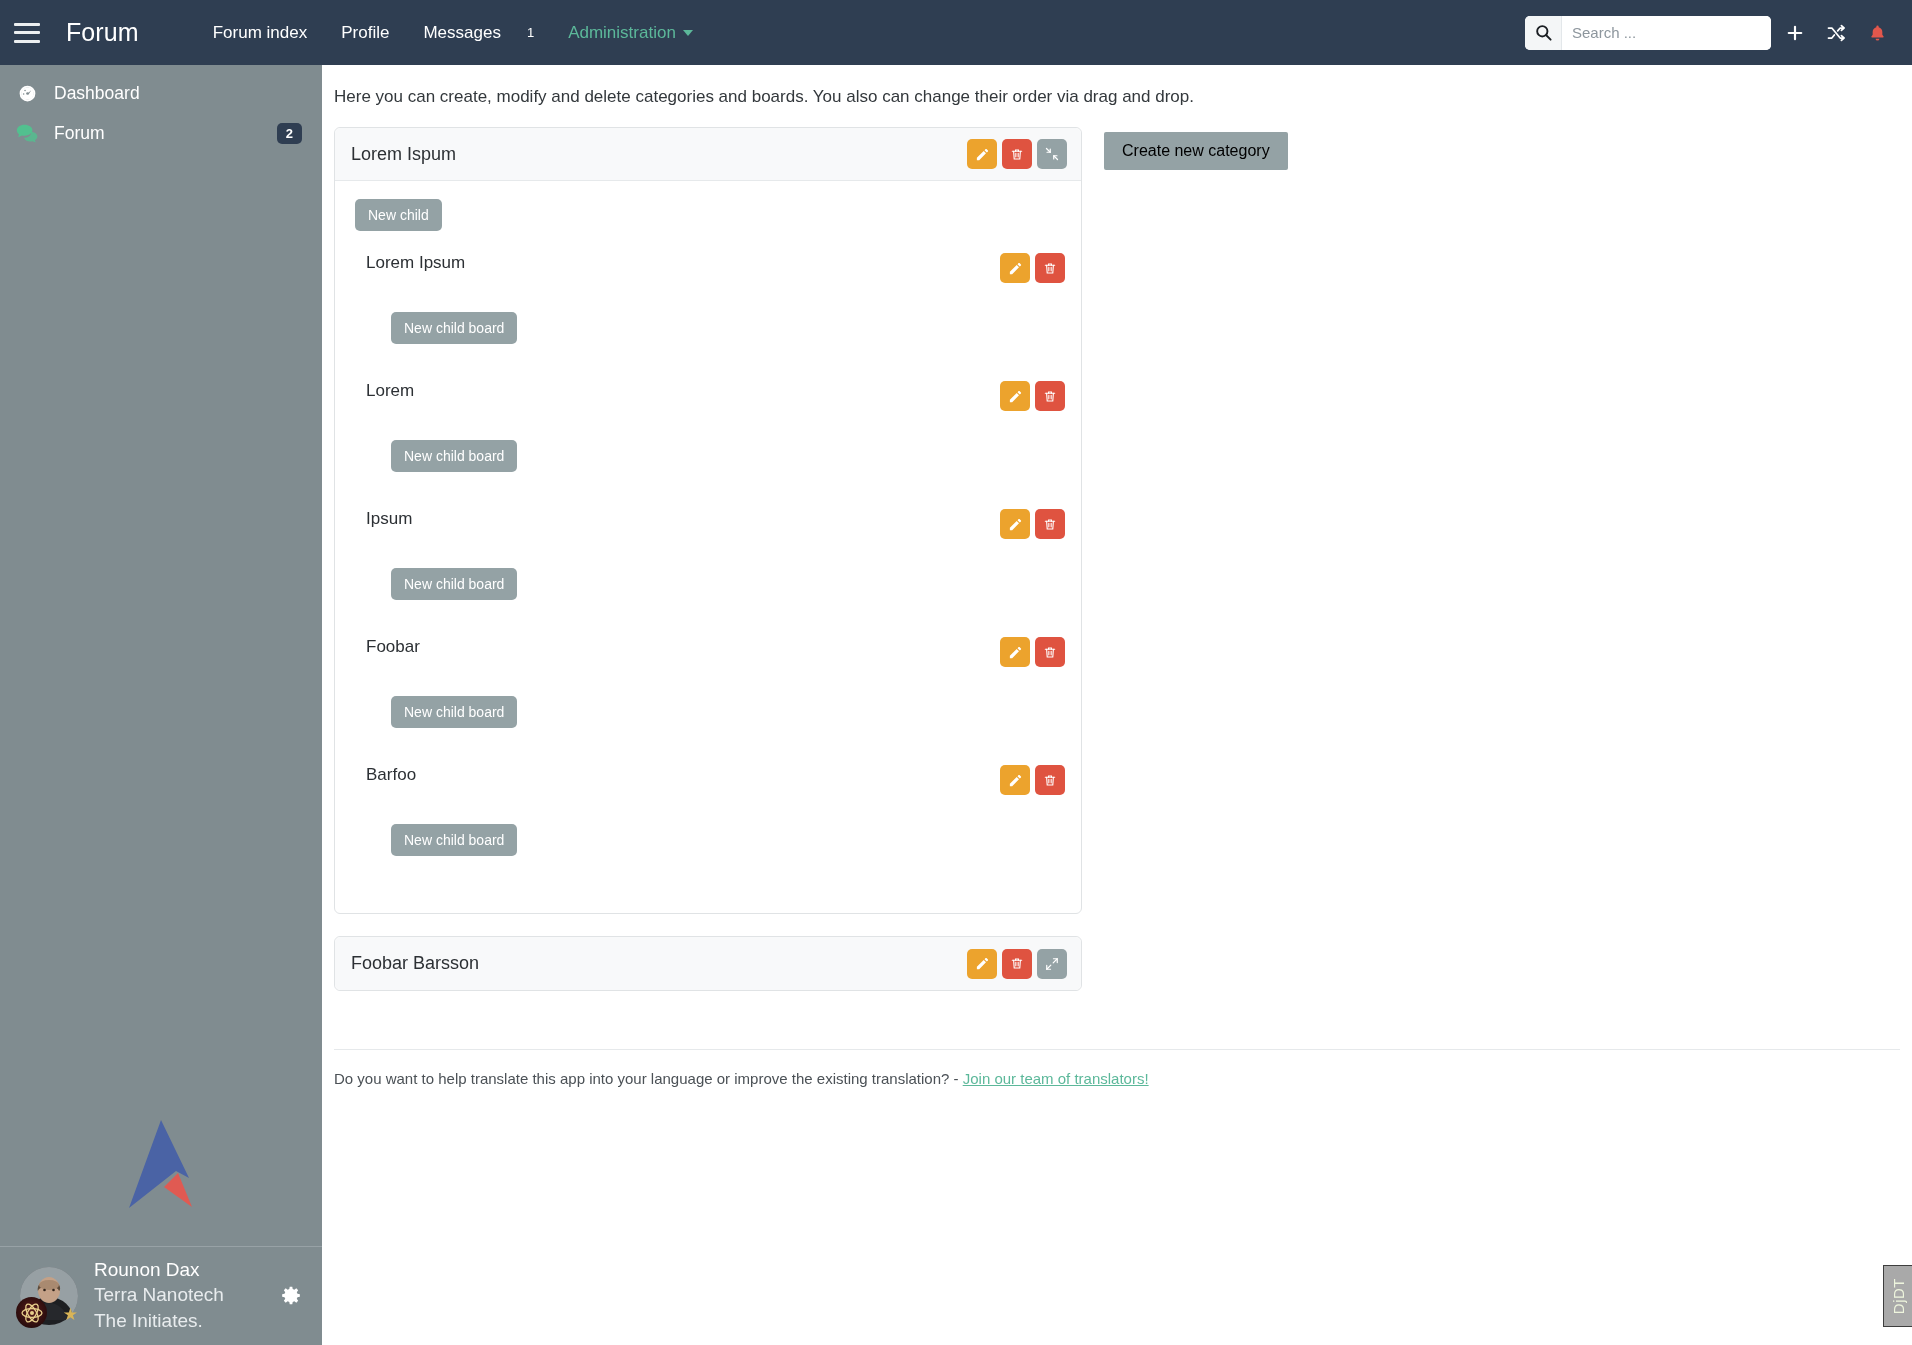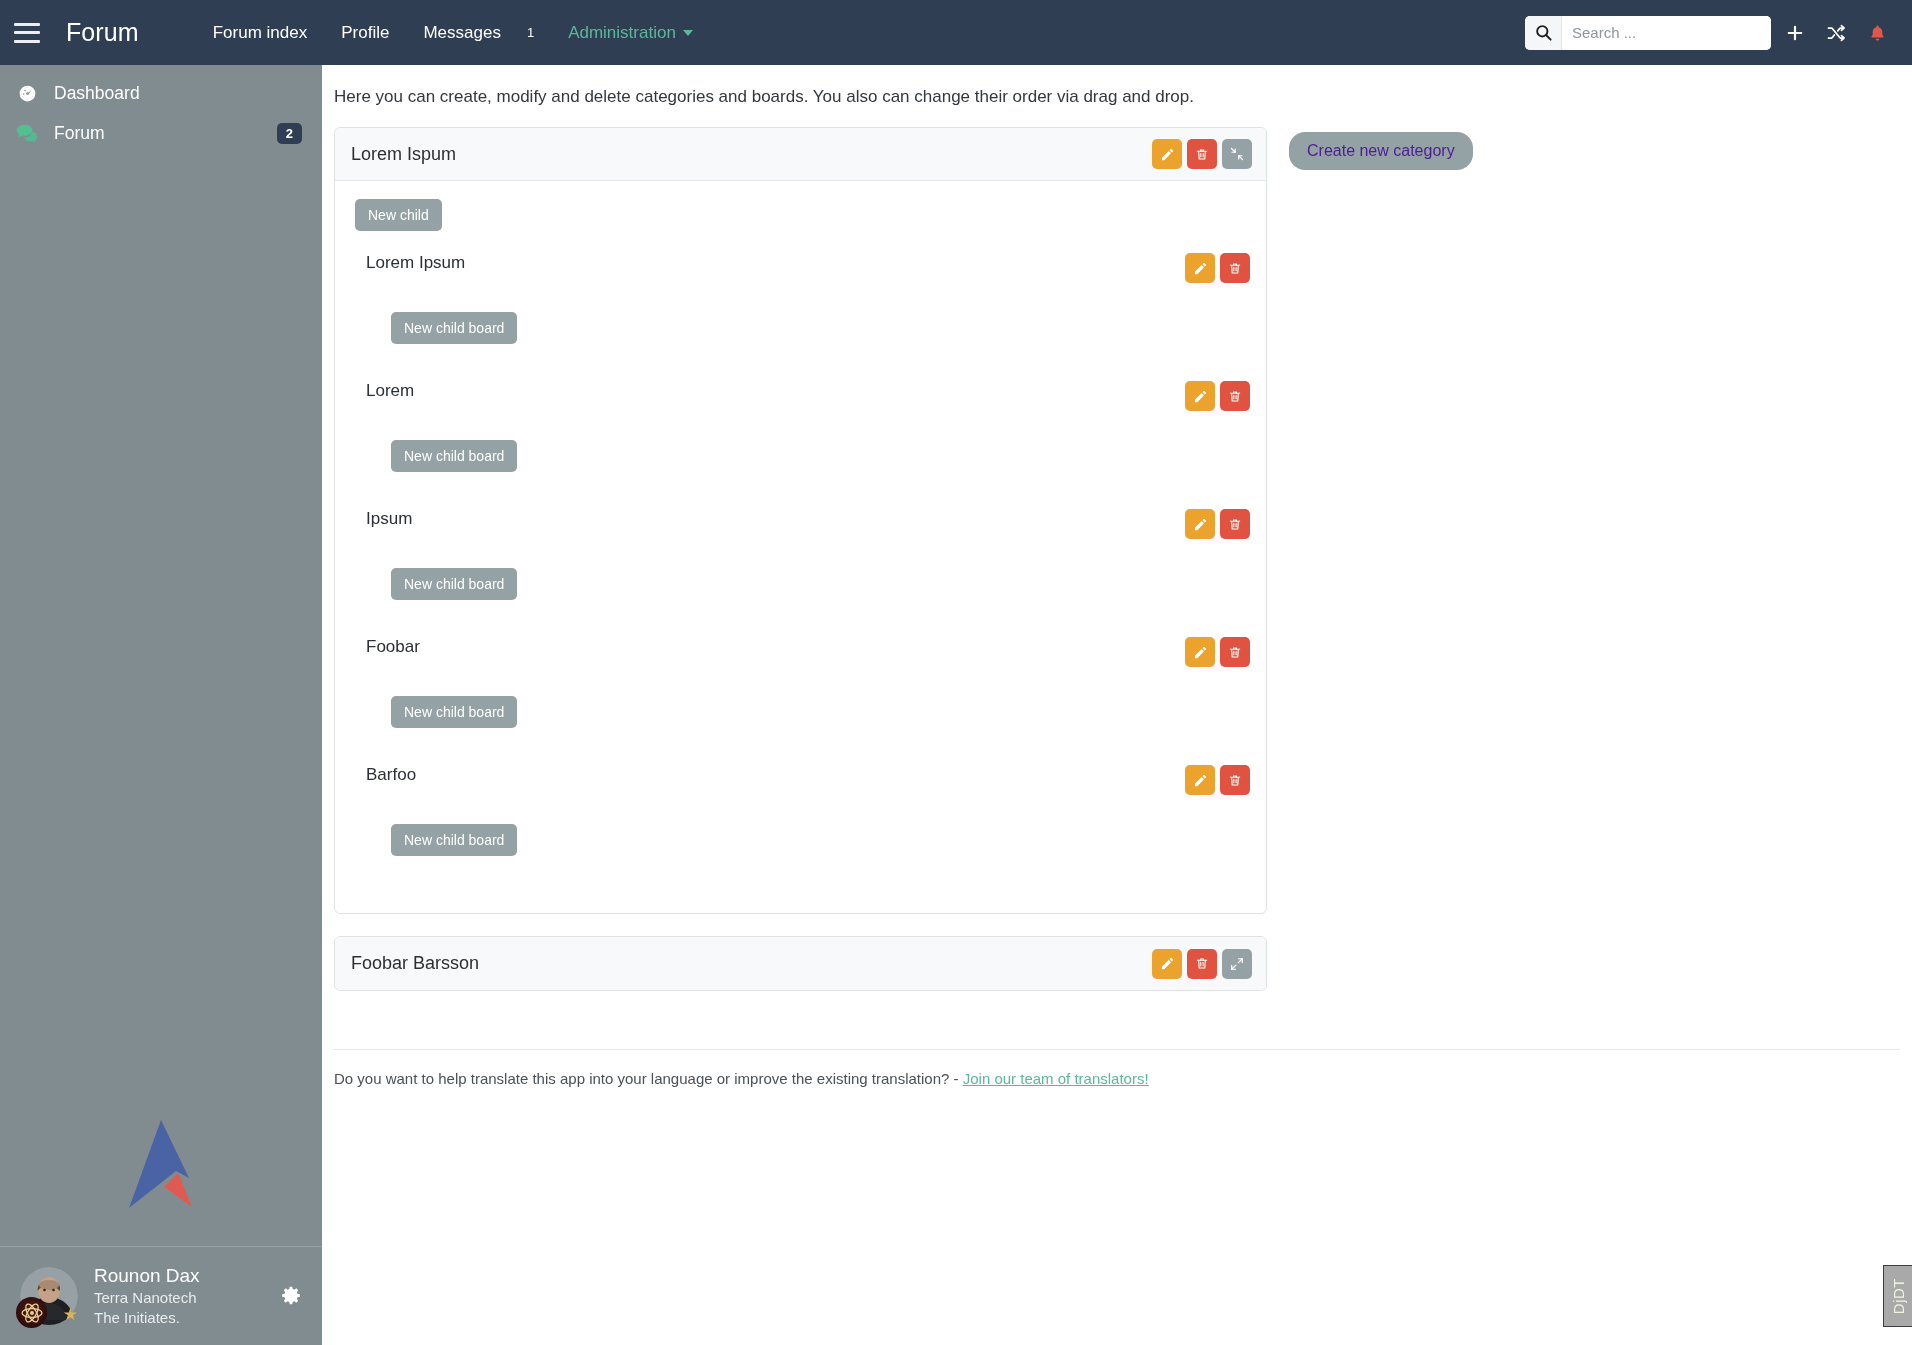--- a/index.html
+++ b/index.html
@@ -179,48 +179,48 @@
   }
   .avatar-star {
     position: absolute;
     right: 0px; bottom: 2px;
     font-size: 17px;
     color: #d9b457;
     line-height: 1;
   }
   .user-text { margin-left: 16px; flex: 1; }
   .user-name { color: #ffffff; font-size: 19px; line-height: 1.25; }
-  .user-sub { color: #e8ecee; font-size: 15px; line-height: 1.35; }
+  .user-sub { color: #e8ecee; font-size: 19px; line-height: 1.35; }
   .gear-btn { width: 26px; height: 26px; display:flex; align-items:center; justify-content:center; cursor: pointer; }
 
   
   .main {
     position: absolute;
     top: 65px;
     left: 322px;
     width: 1590px;
     height: 1280px;
     background: #ffffff;
     padding: 22px 0 0 0;
     overflow: hidden;
   }
   .intro {
     color: #33383c;
     font-size: 17px;
     margin: 0 0 20px 12px;
   }
   .content-row { display: flex; align-items: flex-start; }
-  .col-left { width: 933px; margin-left: 12px; }
+  .col-left { width: 748px; margin-left: 12px; }
   .col-right { margin-left: 22px; padding-top: 5px; }
 
   .btn-gray {
     background: #94a2a5;
-    color: #4c1d95;
+    color: #000000;
     border: none;
-    border-radius: 16px;
+    border-radius: 2px;
     font-size: 16px;
     padding: 11px 18px;
     cursor: pointer;
     font-family: "Liberation Sans", sans-serif;
     line-height: 1;
   }
   .btn-small-gray {
     background: #94a2a5;
     color: #ffffff;
     border: none;

